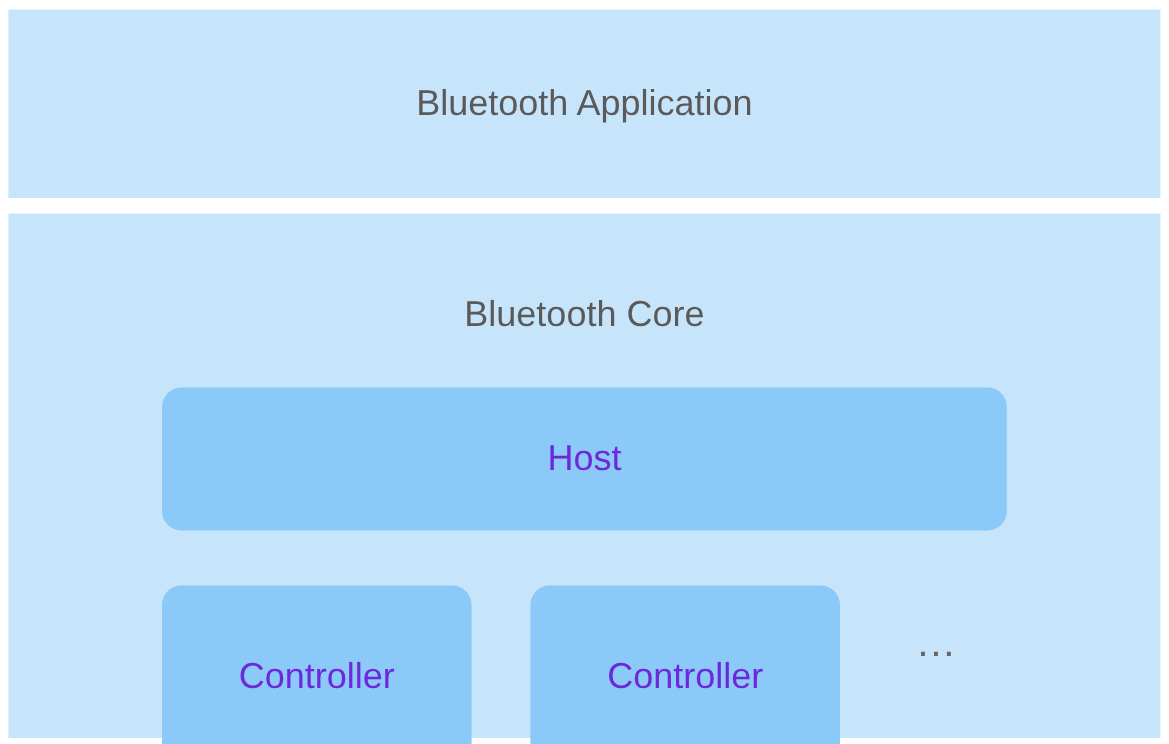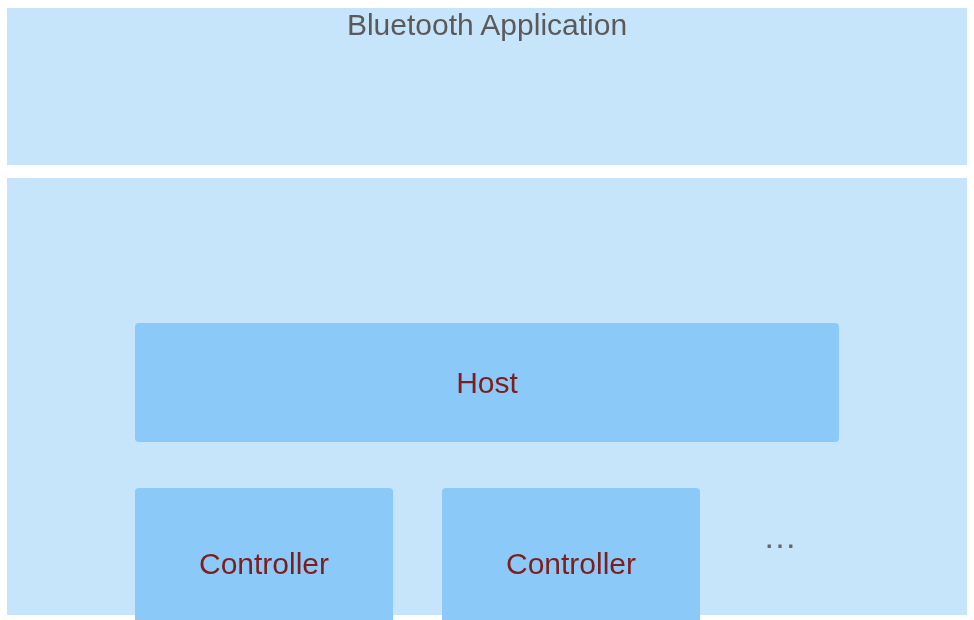--- a/index.html
+++ b/index.html
@@ -19,21 +19,21 @@
     position: absolute;
     background: #c7e5fa;
     color: #5a5a5a;
   }
   .app-box {
     left: 7px;
     top: 8px;
     width: 960px;
     height: 157px;
     display: flex;
-    align-items: flex-start;
+    align-items: center;
     justify-content: center;
     font-size: 30px;
   }
   .core-box {
     left: 7px;
     top: 178px;
     width: 960px;
     height: 437px;
   }
   .core-title {
@@ -42,22 +42,22 @@
     top: 70px;
     width: 100%;
     text-align: center;
     font-size: 30px;
     line-height: 30px;
     color: #5a5a5a;
   }
   .inner-box {
     position: absolute;
     background: #8bc9f8;
-    color: #7f1d1d;
-    border-radius: 4px;
+    color: #6d28d9;
+    border-radius: 16px;
     display: flex;
     align-items: center;
     justify-content: center;
     font-size: 30px;
   }
   .host-box {
     left: 128px;
     top: 145px;
     width: 704px;
     height: 119px;
@@ -96,20 +96,21 @@
 <body>
 
 <div class="canvas">
 
   <div class="block app-box">
     <span>Bluetooth Application</span>
   </div>
 
   <div class="block core-box">
 
+    <div class="core-title">Bluetooth Core</div>
 
     <div class="inner-box host-box">
       <span>Host</span>
     </div>
 
     <div class="inner-box controller-box controller-1">
       <span>Controller</span>
     </div>
 
     <div class="inner-box controller-box controller-2">

